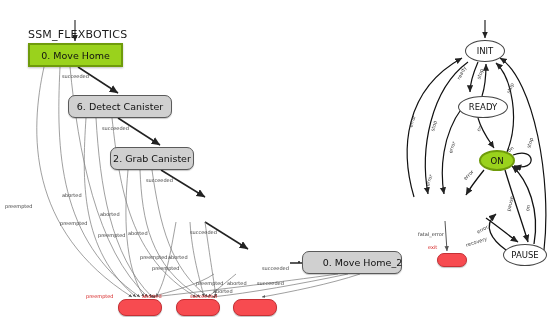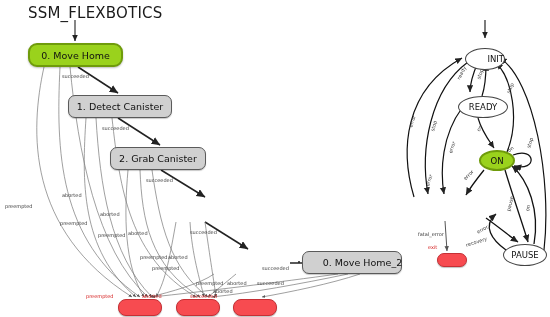--- a/index.html
+++ b/index.html
@@ -8,42 +8,43 @@
     background:#ffffff;
     font-family:"DejaVu Sans", sans-serif;
     overflow:hidden;
     position:relative;
   }
   #stage{position:relative;width:550px;height:317px;}
   svg.layer{position:absolute;left:0;top:0;width:550px;height:317px;}
   .ttl{
     position:absolute;
     font-family:"DejaVu Sans", sans-serif;
-    font-size:15px;
+    font-size:11px;
     color:#1a1a1a;
     white-space:nowrap;
     letter-spacing:0.2px;
+    margin-top:24px;
   }
   .node{
     position:absolute;
     box-sizing:border-box;
     display:flex;align-items:center;justify-content:center;
     font-family:"DejaVu Sans", sans-serif;
     font-size:9.5px;
     color:#111;
     white-space:nowrap;
     border-radius:7px;
     border:1px solid #5a5a5a;
     background:#d0d0d0;
     box-shadow:0 1px 1px rgba(0,0,0,0.22);
   }
   .node.green{
     background:#9ad21c;
     border:2px solid #6f9b0b;
-    border-radius:9px;
+    border-radius:0;
     box-shadow:0 1px 2px rgba(0,0,0,0.25);
   }
   .node.term{
     background:#f74b50;
     border:1px solid #c53035;
     border-radius:8px;
     box-shadow:0 1px 1px rgba(0,0,0,0.25);
   }
   .ell{
     position:absolute;
@@ -148,33 +149,33 @@
       <path d="M486,218 C500,228 512,238 518,242" stroke="#111" stroke-width="1.3" marker-end="url(#ah)"></path>
 
       <path d="M445,221 L447,251" stroke="#555" stroke-width="1" marker-end="url(#ahl)"></path>
     </g>
   </svg>
 
   <div class="node green" style="left:28px;top:43px;width:95px;height:24px;">
     <span>0. Move Home</span>
   </div>
   <div class="node" style="left:68px;top:95px;width:104px;height:23px;">
-    <span>1. Detect Canister</span>
-  </div>
-  <div class="node" style="left:110px;top:147px;width:96px;height:23px;">
+    <span>6. Detect Canister</span>
+  </div>
+  <div class="node" style="left:110px;top:147px;width:84px;height:23px;">
     <span>2. Grab Canister</span>
   </div>
   <div class="node" style="left:302px;top:251px;width:100px;height:23px;padding-left:21px;">
     <span>0. Move Home_2</span>
   </div>
   <div class="node term" style="left:118px;top:299px;width:44px;height:17px;"></div>
   <div class="node term" style="left:176px;top:299px;width:44px;height:17px;"></div>
   <div class="node term" style="left:233px;top:299px;width:44px;height:17px;"></div>
 
-  <div class="ell" style="left:465px;top:48px;width:40px;height:22px;justify-content:flex-end;">
+  <div class="ell" style="left:465px;top:40px;width:40px;height:22px;">
     <span>INIT</span>
   </div>
   <div class="ell" style="left:458px;top:96px;width:50px;height:22px;">
     <span>READY</span>
   </div>
   <div class="ell green" style="left:479px;top:150px;width:36px;height:21px;">
     <span>ON</span>
   </div>
   <div class="ell" style="left:503px;top:244px;width:44px;height:22px;">
     <span>PAUSE</span>

